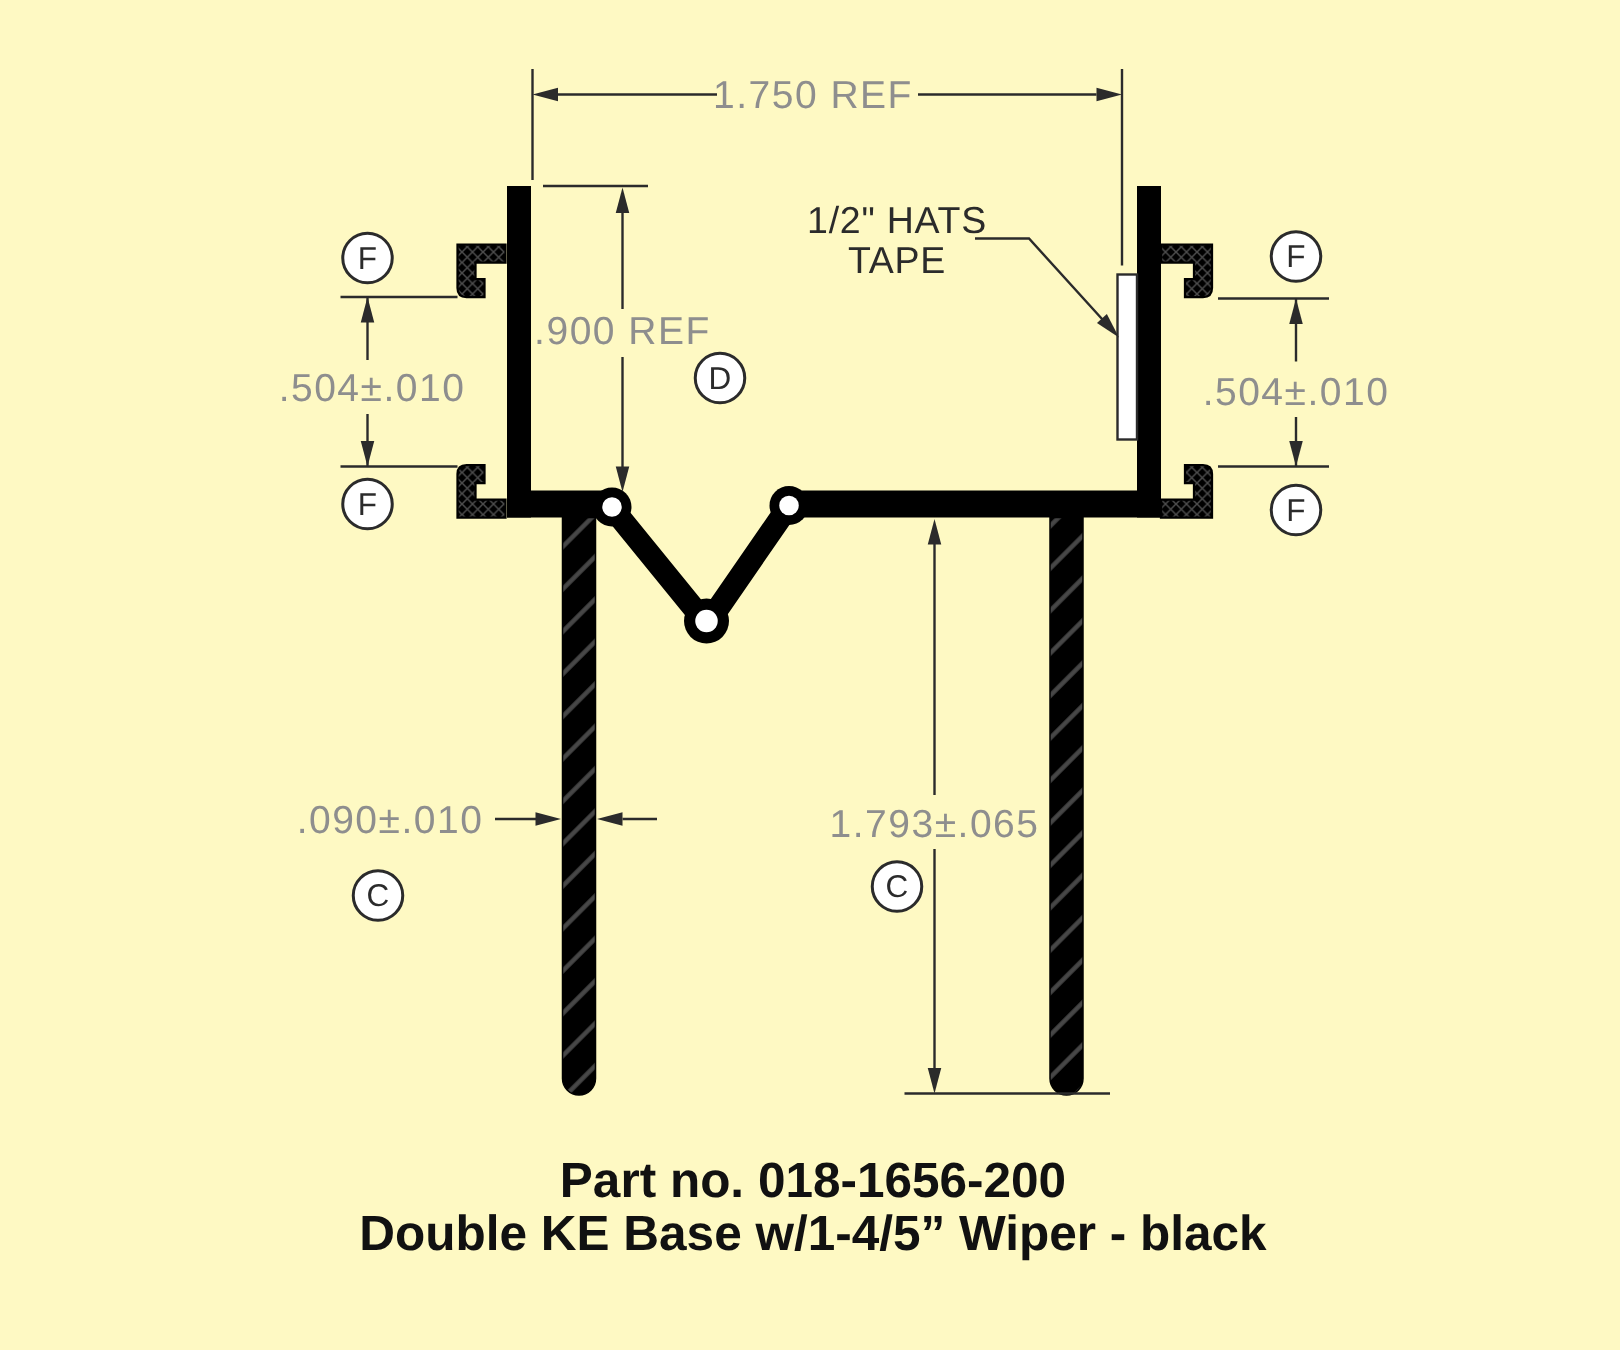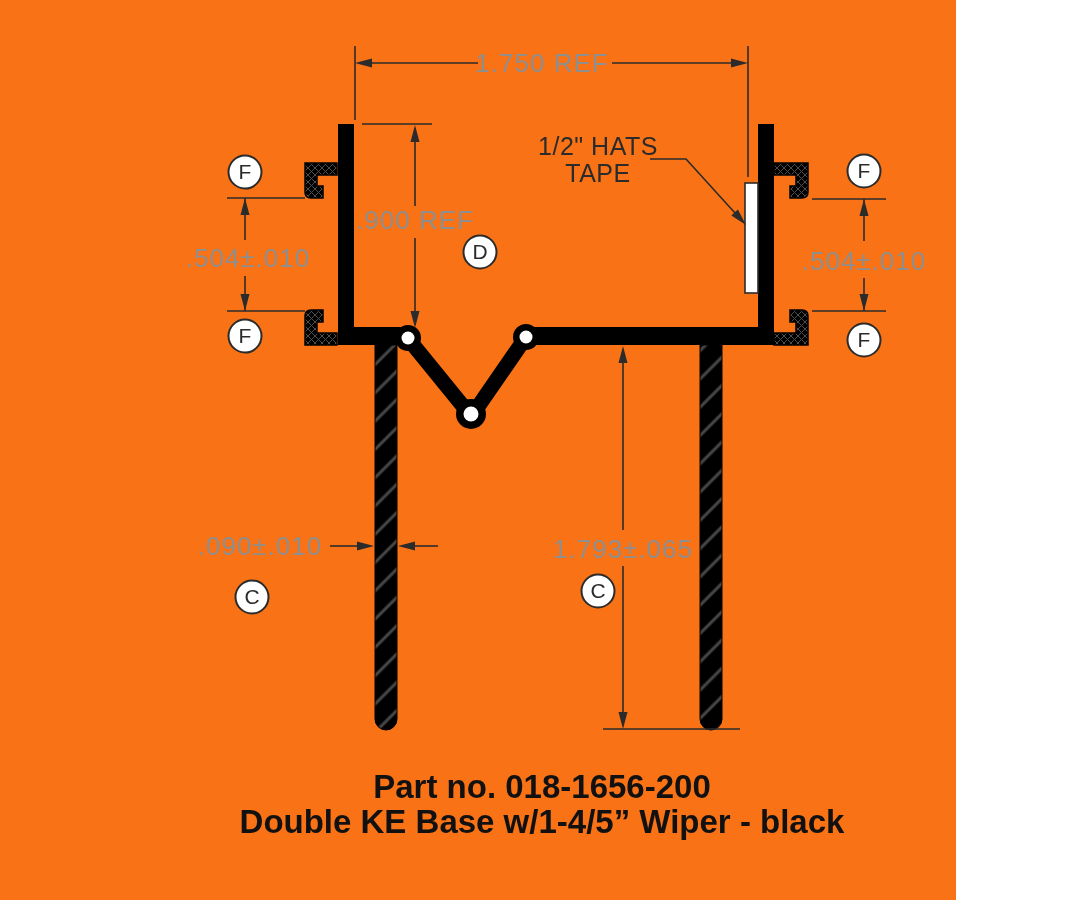--- a/index.html
+++ b/index.html
@@ -2,23 +2,23 @@
 <html><head>
 <meta charset="utf-8">
 <style>
   html, body {
     margin: 0;
     padding: 0;
     background: #ffffff;
   }
   .page {
     position: relative;
-    width: 956px;
+    width: 1080px;
     height: 900px;
-    background: #f97316;
+    background: #fef9c3;
     overflow: hidden;
   }
   svg { display: block; }
   .solid { fill: #000000; stroke: none; }
   .dim-line { stroke: #2b2b2b; stroke-width: 1.6; fill: none; }
   .leader-line { stroke: #2b2b2b; stroke-width: 1.6; fill: none; }
   .arrow { fill: #2b2b2b; stroke: none; }
   .balloon { fill: #ffffff; stroke: #2b2b2b; stroke-width: 2; }
   .dim-text {
     font-family: "Liberation Sans", sans-serif;

